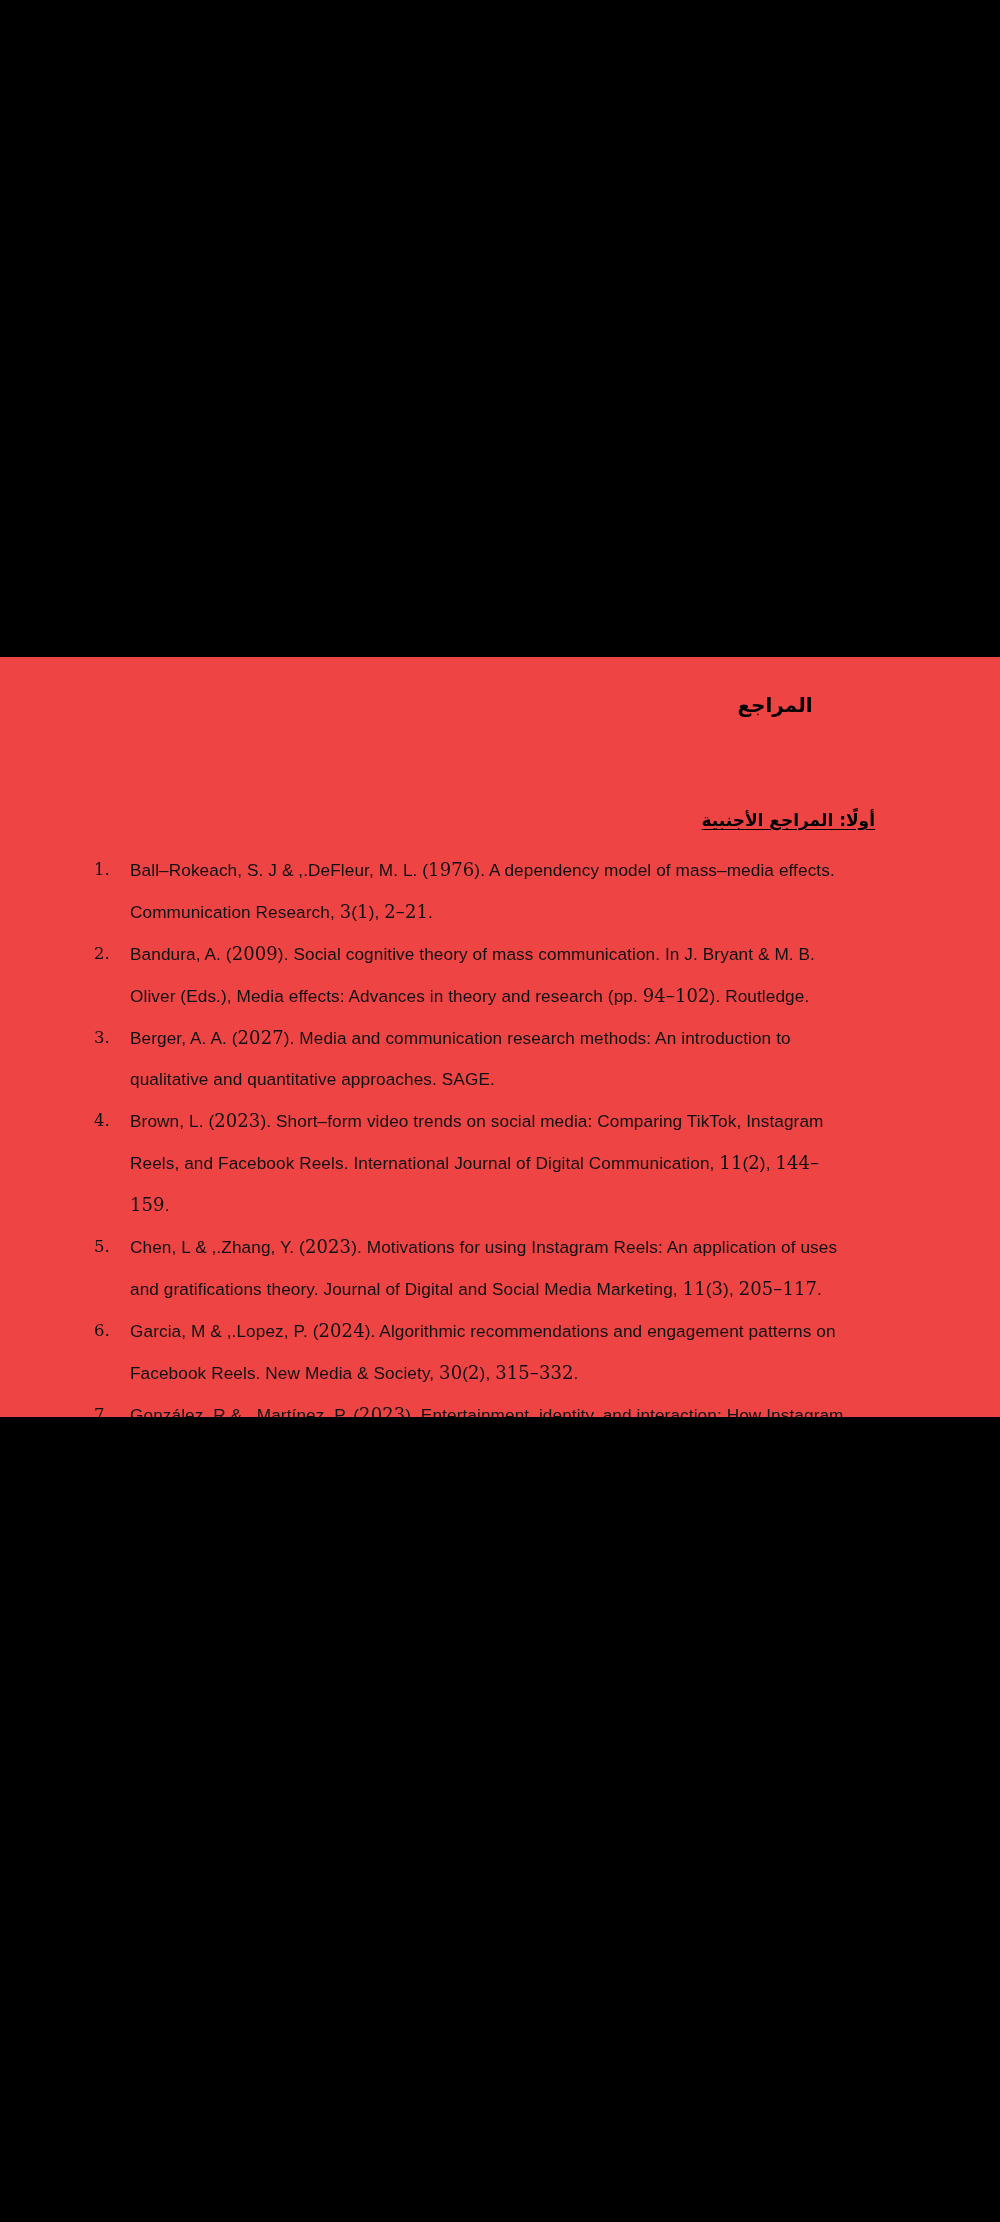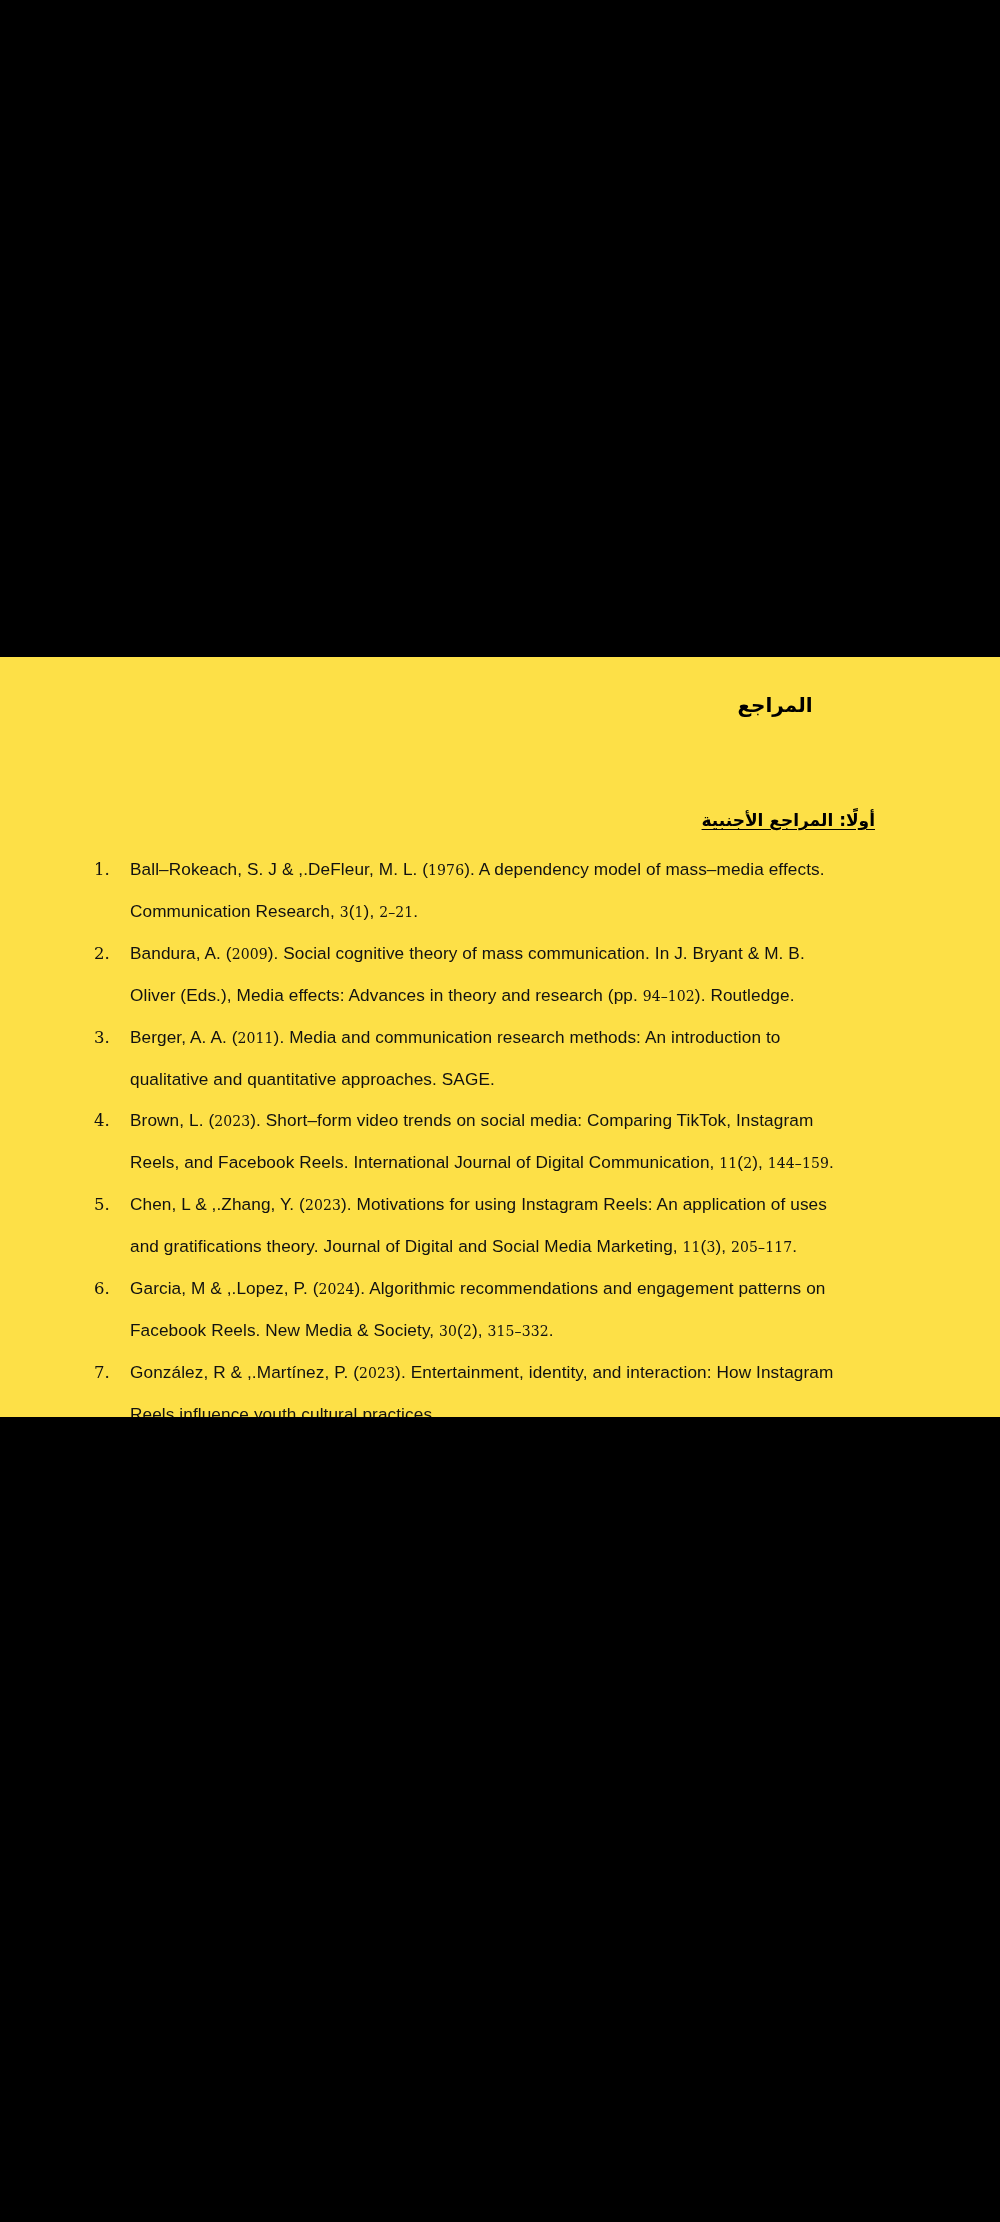--- a/index.html
+++ b/index.html
@@ -25,21 +25,21 @@
   .letterbox.top { top: 0; height: 657px; }
   .letterbox.bottom { top: 1565px; height: 657px; }
 
   
   .page {
     position: absolute;
     left: 0;
     top: 657px;
     width: 1000px;
     height: 760px;
-    background: #fde047;
+    background: #ef4444;
     overflow: hidden;
   }
 
   .page-inner {
     position: absolute;
     left: 0;
     top: 0;
     width: 1000px;
   }
 
@@ -110,21 +110,21 @@
     color: #111111;
   }
 
   .ref-text {
     display: block;
   }
 
   
   .num {
     font-family: "DejaVu Serif", "Liberation Serif", serif;
-    font-size: 14px;
+    font-size: 18px;
   }
 </style>
 </head>
 <body>
 
 <div class="letterbox top"></div>
 
 <div class="page">
   <div class="page-inner">
 
@@ -139,21 +139,21 @@
         <span class="ref-text">Ball–Rokeach, S. J &amp; ,.DeFleur, M. L. (<span class="num">1976</span>). A dependency model of mass–media effects. Communication Research, <span class="num">3</span>(<span class="num">1</span>), <span class="num">2–21</span>.</span>
       </li>
 
       <li class="ref-item">
         <span class="ref-num">2.</span>
         <span class="ref-text">Bandura, A. (<span class="num">2009</span>). Social cognitive theory of mass communication. In J. Bryant &amp; M. B. Oliver (Eds.), Media effects: Advances in theory and research (pp. <span class="num">94–102</span>). Routledge.</span>
       </li>
 
       <li class="ref-item">
         <span class="ref-num">3.</span>
-        <span class="ref-text">Berger, A. A. (<span class="num">2011</span>). Media and communication research methods: An introduction to qualitative and quantitative approaches. SAGE.</span>
+        <span class="ref-text">Berger, A. A. (<span class="num">2027</span>). Media and communication research methods: An introduction to qualitative and quantitative approaches. SAGE.</span>
       </li>
 
       <li class="ref-item">
         <span class="ref-num">4.</span>
         <span class="ref-text">Brown, L. (<span class="num">2023</span>). Short–form video trends on social media: Comparing TikTok, Instagram Reels, and Facebook Reels. International Journal of Digital Communication, <span class="num">11</span>(<span class="num">2</span>), <span class="num">144–159</span>.</span>
       </li>
 
       <li class="ref-item">
         <span class="ref-num">5.</span>
         <span class="ref-text">Chen, L &amp; ,.Zhang, Y. (<span class="num">2023</span>). Motivations for using Instagram Reels: An application of uses and gratifications theory. Journal of Digital and Social Media Marketing, <span class="num">11</span>(<span class="num">3</span>), <span class="num">205–117</span>.</span>

